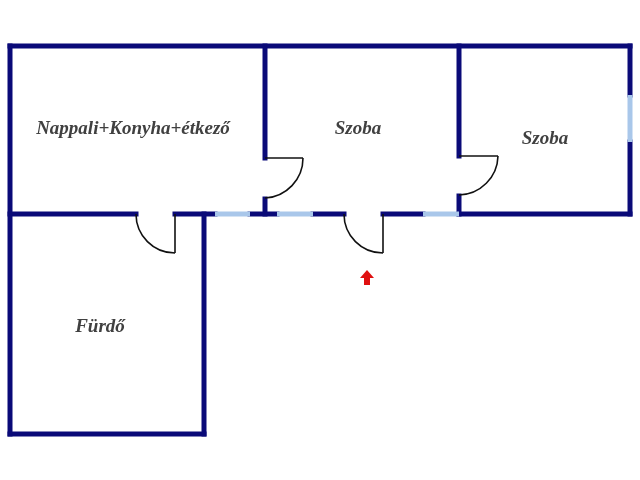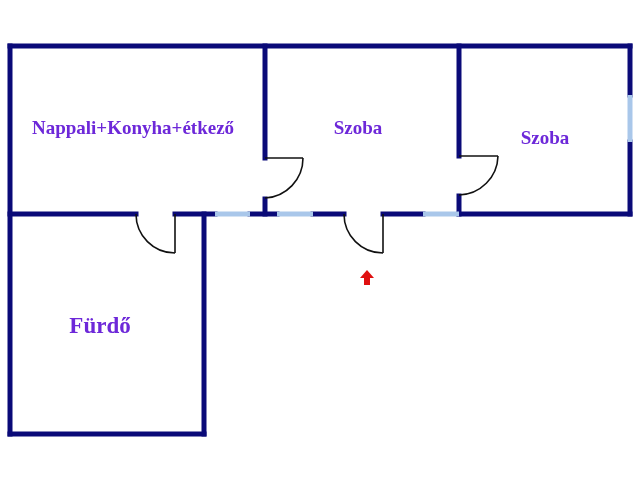--- a/index.html
+++ b/index.html
@@ -4,22 +4,23 @@
   <style>
     html, body { margin: 0; padding: 0; background: #ffffff; }
     body { width: 640px; height: 480px; position: relative; overflow: hidden; }
     #plan { position: absolute; left: 0; top: 0; width: 640px; height: 480px; }
     .wall { stroke: #0a0a78; stroke-width: 5; fill: none; stroke-linecap: square; }
     .window { stroke: #a9c7ea; stroke-width: 5; fill: none; }
     .door-arc { stroke: #111111; stroke-width: 1.6; fill: none; }
     .room-label {
       position: absolute;
       font-family: "Liberation Serif", "DejaVu Serif", serif;
+      font-style: italic;
       font-weight: bold;
-      color: #6d28d9;
+      color: #404040;
       white-space: nowrap;
       transform: translate(-50%, -50%);
     }
   </style>
 </head>
 <body>
 
 <svg id="plan" viewBox="0 0 640 480" xmlns="http://www.w3.org/2000/svg">
 
   <g>
@@ -78,13 +79,13 @@
   </g>
 
   <g>
     <polygon points="367,270 374,278 370,278 370,285 364,285 364,278 360,278" fill="#e01010"></polygon>
   </g>
 </svg>
 
 <div class="room-label" style="left:133px; top:128px; font-size:19px;">Nappali+Konyha+étkező</div>
 <div class="room-label" style="left:358px; top:128px; font-size:19px;">Szoba</div>
 <div class="room-label" style="left:545px; top:138px; font-size:19px;">Szoba</div>
-<div class="room-label" style="left:100px; top:326px; font-size:23px;">Fürdő</div>
+<div class="room-label" style="left:100px; top:326px; font-size:19px;">Fürdő</div>
 
 </body></html>

